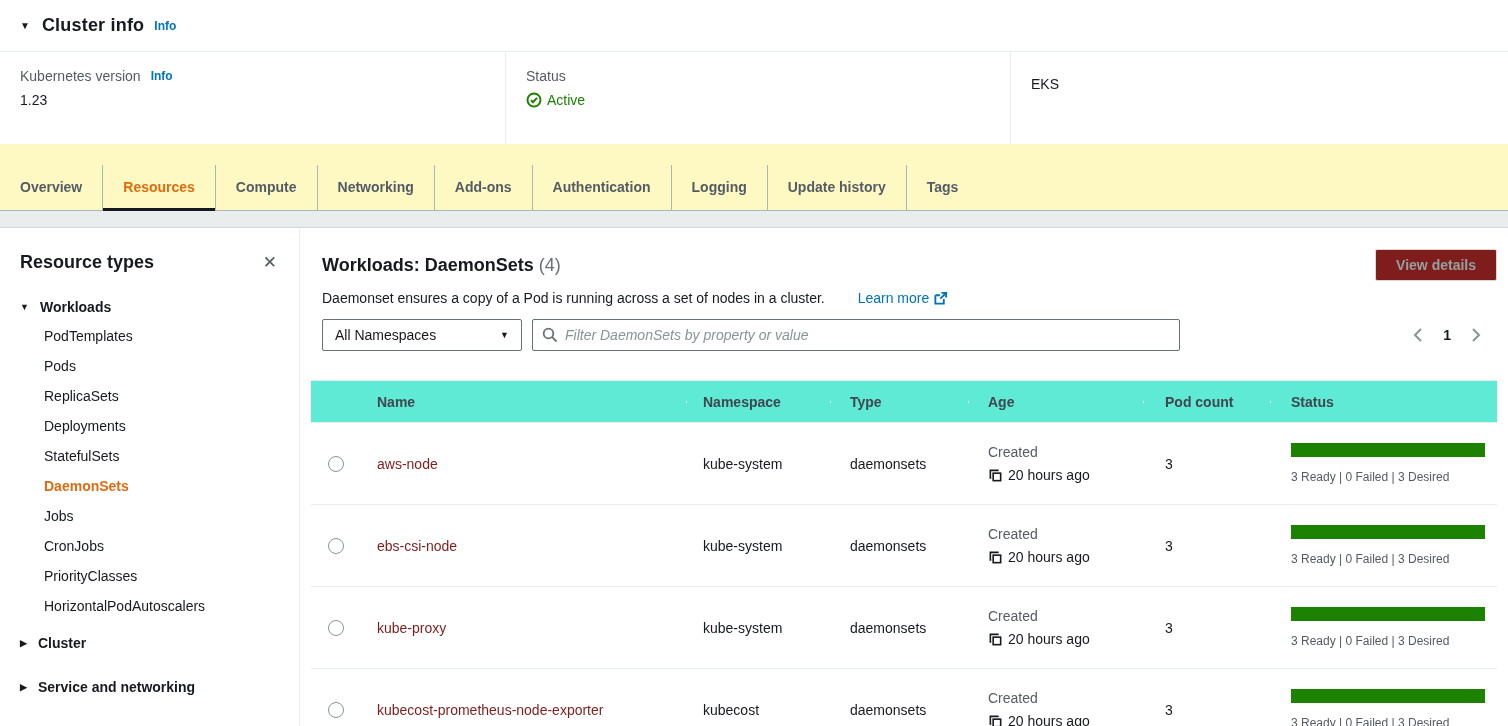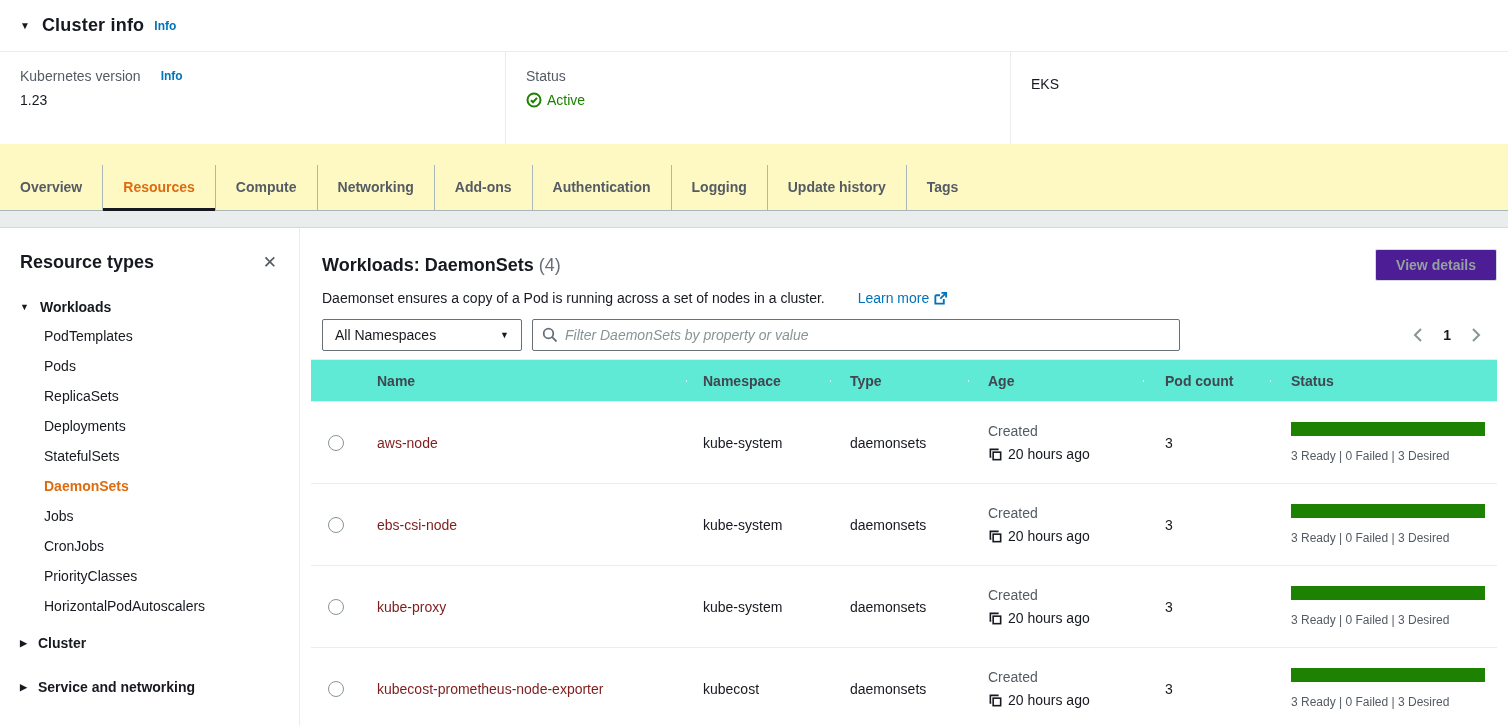--- a/index.html
+++ b/index.html
@@ -12,21 +12,21 @@
   .cluster-header .tri { font-size:10px; margin-right:12px; color:#16191f; cursor:pointer; }
   .cluster-header h1 { font-size:18px; font-weight:bold; letter-spacing:.2px; }
   .info-link { color:#0073bb; font-size:12px; font-weight:bold; margin-left:10px;
     text-decoration:none; cursor:pointer; }
 
   
   .info-panel { background:#fff; height:92px; display:flex; }
   .info-col { width:505px; padding:16px 20px 0 20px; }
   .info-col + .info-col { border-left:1px solid #eaeded; }
   .info-col:last-child { width:498px; }
-  .info-label { color:#545b64; font-size:14px; display:flex; align-items:center;gap:10px; }
+  .info-label { color:#545b64; font-size:14px; display:flex; align-items:center; }
   .info-value { margin-top:8px; font-size:14px; display:flex; align-items:center; gap:5px; }
   .info-value.green { color:#1d8102; }
 
   
   .tabs-area { background:#fef9c3; padding-top:21px; }
   .tabs { display:flex; border-bottom:1px solid #aab7b8; padding-left:0; }
   .tab { font-weight:bold; font-size:14px; color:#545b64; padding:14px 20px 15px 20px;
     cursor:pointer; position:relative; white-space:nowrap; }
   .tab + .tab { border-left:1px solid #aab7b8; }
   .tab.active { color:#dd6b10; }
@@ -52,29 +52,29 @@
     cursor:pointer; font-size:14px; }
   .tree-item.selected { color:#dd6b10; font-weight:bold; }
   .tree-section.collapsed { margin-top:14px; }
 
   
   .main { flex:1; padding:21px 11px 0 11px; min-width:0; }
   .title-row { display:flex; align-items:center; justify-content:space-between;
     padding-left:11px; }
   .title-row h2 { font-size:18px; font-weight:bold; }
   .title-row h2 .count { color:#687078; font-weight:normal; }
-  .btn-secondary { height:32px; padding:0 20px; background:#4c1d95; border:1px solid #d5dbdb;
+  .btn-secondary { height:32px; padding:0 20px; background:#7f1d1d; border:1px solid #d5dbdb;
     border-radius:2px; font-weight:bold; font-size:14px; color:#95a0a0;
     font-family:inherit; cursor:not-allowed; }
   .desc-row { margin:9px 0 13px 0; padding-left:11px; font-size:14px; color:#16191f; }
   .learn-more { color:#0073bb; text-decoration:none; margin-left:6px; cursor:pointer;
     display:inline-flex; align-items:center; gap:4px;padding-left:23px; }
 
   
-  .controls { display:flex; align-items:center; padding-left:11px; margin-bottom:8px; }
+  .controls { display:flex; align-items:center; padding-left:11px; margin-bottom:29px; }
   .ns-select { width:200px; height:32px; border:1px solid #687078; border-radius:2px;
     background:#fff; display:flex; align-items:center; justify-content:space-between;
     padding:0 12px; cursor:pointer; font-size:14px; }
   .ns-select .caret { font-size:9px; color:#16191f; }
   .filter-box { width:648px; height:32px; border:1px solid #687078; border-radius:2px;
     background:#fff; display:flex; align-items:center; margin-left:10px; padding:0 9px; }
   .filter-box input { border:none; outline:none; flex:1; font-size:14px; margin-left:7px;
     font-family:inherit; color:#16191f; background:transparent; }
   .filter-box input::placeholder { color:#879596; font-style:italic; }
   .pagination { margin-left:auto; display:flex; align-items:center; gap:16px;

